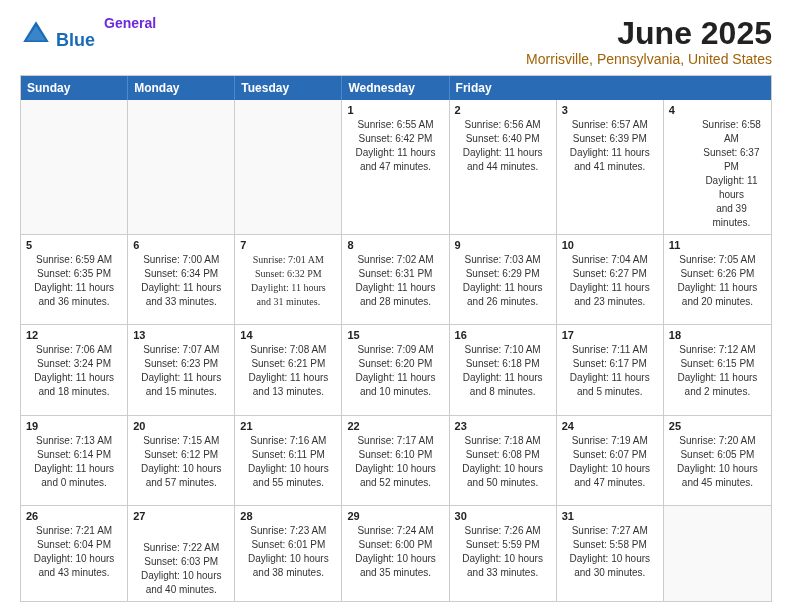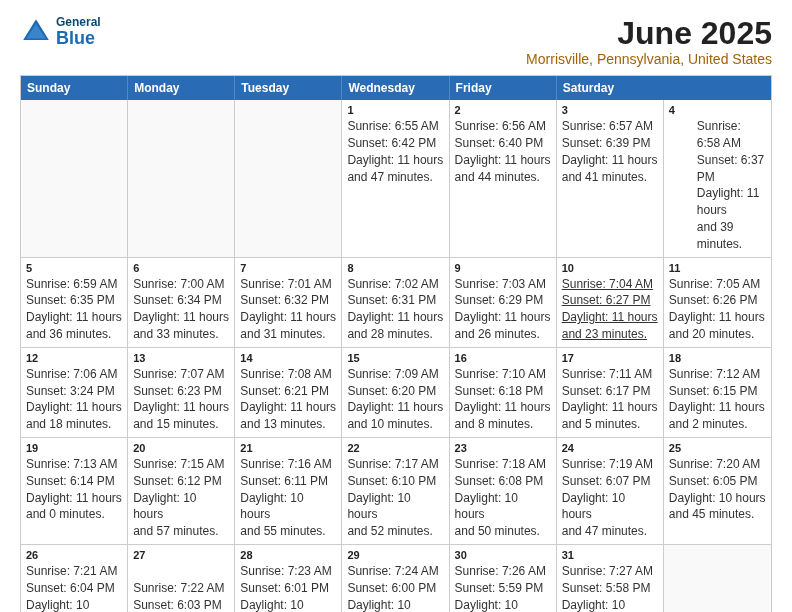--- a/index.html
+++ b/index.html
@@ -27,23 +27,24 @@
       display: flex;
       align-items: center;
       gap: 4px;
     }
     .logo-text {
       display: flex;
       flex-direction: column;
       line-height: 1.1;
     }
     .logo-general {
-      font-size: 12px;
-      font-weight: bold;
-      color: #0c4a6e;
+      font-size: 14px;
+      font-weight: bold;
+      color: #6d28d9;
+      margin-left: 48px;
     }
     .logo-blue {
       font-size: 18px;
       font-weight: bold;
       color: #1a6bb5;
     }
     .logo-icon {
       width: 32px;
       height: 32px;
     }
@@ -104,23 +105,24 @@
     }
     .cal-cell:last-child { border-right: none; }
     .cal-cell.empty { background: #f9f9f9; }
     .day-num {
       font-size: 11px;
       font-weight: bold;
       margin-bottom: 2px;
       color: #222;
     }
     .cell-text {
-      font-size: 12px;
+      font-size: 10px;
       line-height: 1.4;
       color: #333;
+      text-align: center;
     }
   </style>
 </head>
 <body>
 
 <div class="page">
   <div class="header">
     <div class="logo">
       <svg class="logo-icon" viewBox="0 0 40 40">
         <polygon points="20,4 36,30 4,30" fill="#1a6bb5"></polygon>
@@ -137,21 +139,20 @@
     </div>
   </div>
 
   <div class="calendar">
     <div class="cal-header">
     <div class="cal-header-cell">Sunday</div>
         <div class="cal-header-cell">Monday</div>
         <div class="cal-header-cell">Tuesday</div>
         <div class="cal-header-cell">Wednesday</div>
         <div class="cal-header-cell">Friday</div>
-        <div class="cal-header-cell">Saturday</div>
       </div>
     <div class="cal-body">
     <div class="cal-row">
           <div class="cal-cell empty"></div>
           <div class="cal-cell empty"></div>
           <div class="cal-cell empty"></div>
           <div class="cal-cell">
             <div class="day-num">1</div>
             <div class="cell-text" style="white-space: pre-line;">Sunrise: 6:55 AM
 Sunset: 6:42 PM
@@ -190,42 +191,42 @@
           </div>
           <div class="cal-cell">
             <div class="day-num">6</div>
             <div class="cell-text" style="white-space: pre-line;">Sunrise: 7:00 AM
 Sunset: 6:34 PM
 Daylight: 11 hours
 and 33 minutes.</div>
           </div>
           <div class="cal-cell">
             <div class="day-num">7</div>
-            <div class="cell-text" style="white-space: pre-line;">Sunrise: 7:01 AM
+            <div class="cell-text" style="white-space: pre-line; font-family: Liberation Serif, serif;">Sunrise: 7:01 AM
 Sunset: 6:32 PM
 Daylight: 11 hours
 and 31 minutes.</div>
           </div>
           <div class="cal-cell">
             <div class="day-num">8</div>
             <div class="cell-text" style="white-space: pre-line;">Sunrise: 7:02 AM
 Sunset: 6:31 PM
 Daylight: 11 hours
 and 28 minutes.</div>
           </div>
           <div class="cal-cell">
             <div class="day-num">9</div>
             <div class="cell-text" style="white-space: pre-line;">Sunrise: 7:03 AM
 Sunset: 6:29 PM
 Daylight: 11 hours
 and 26 minutes.</div>
           </div>
           <div class="cal-cell">
             <div class="day-num">10</div>
-            <div class="cell-text" style="white-space: pre-line; text-decoration: underline;">Sunrise: 7:04 AM
+            <div class="cell-text" style="white-space: pre-line;">Sunrise: 7:04 AM
 Sunset: 6:27 PM
 Daylight: 11 hours
 and 23 minutes.</div>
           </div>
           <div class="cal-cell">
             <div class="day-num">11</div>
             <div class="cell-text" style="white-space: pre-line;">Sunrise: 7:05 AM
 Sunset: 6:26 PM
 Daylight: 11 hours
 and 20 minutes.</div>

